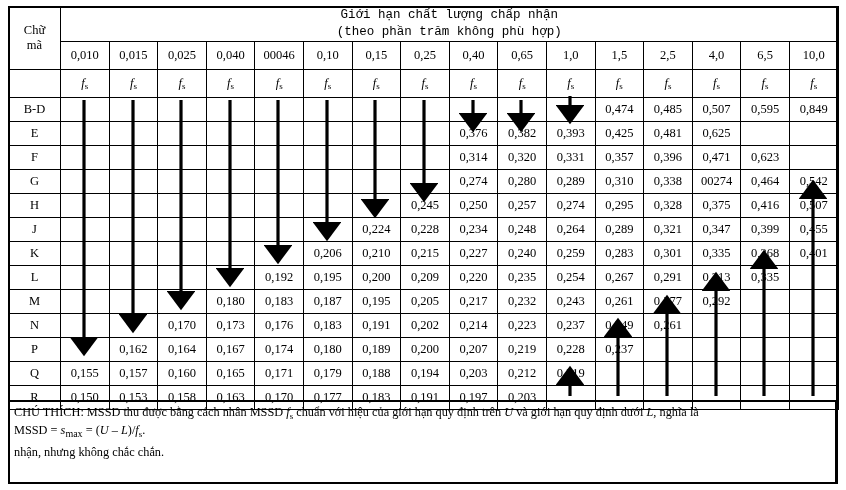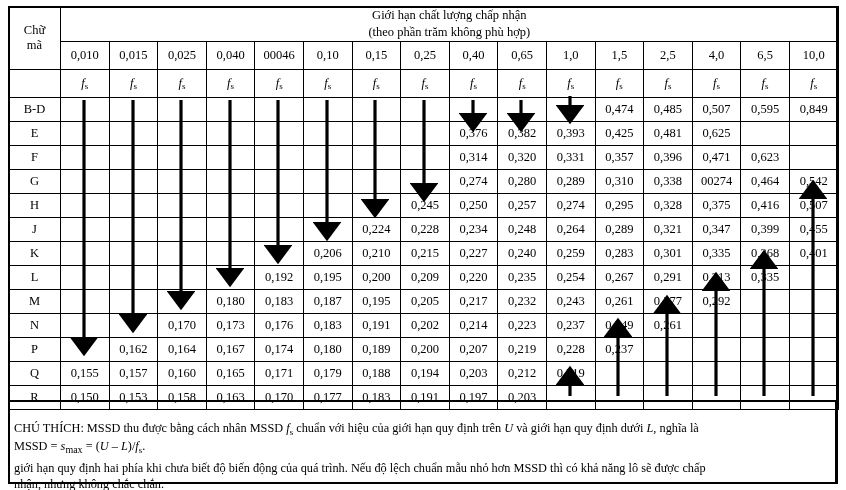--- a/index.html
+++ b/index.html
@@ -1,29 +1,29 @@
 <!DOCTYPE html>
 <html><head>
 <meta charset="utf-8">
 <style>
   html,body{margin:0;padding:0;background:#fff;}
   body{font-family:"Liberation Serif", serif; color:#000;}
   #page{position:relative;width:846px;height:490px;overflow:hidden;background:#fff;}
   table.main{border-collapse:collapse;table-layout:fixed;position:absolute;left:8px;top:6px;width:830px;}
   table.main td,table.main th{border:1px solid #000;text-align:center;vertical-align:middle;font-size:12.5px;font-weight:normal;padding:0;}
   .colhead{height:28px;}
-  .hdr-title{font-size:13px;line-height:1.35;padding:4px 0;}
+  .hdr-title{font-size:13px;line-height:1.35;padding:4px 0;font-family:Liberation Mono, monospace;}
   .code-col{width:52px;}
   .rowlbl{height:23px;font-size:12.5px;}
   .cell{height:23px;position:relative;}
   .fs{font-style:italic;font-size:13px;}
   .fs sub{font-style:normal;font-size:9px;vertical-align:baseline;position:relative;top:2px;}
   .thickline td,.thickline th{border-bottom:2px solid #000;}
   .thicktop td,.thicktop th{border-top:2px solid #000;}
-  .note{position:absolute;left:8px;top:400px;width:828px;height:84px;border:1px solid #000;border-top:2px solid #000;box-sizing:border-box;padding:19px 5px 0 5px;font-size:12.3px;line-height:1.27;}
+  .note{position:absolute;left:8px;top:400px;width:828px;height:84px;border:1px solid #000;border-top:2px solid #000;box-sizing:border-box;padding:3px 5px 0 5px;font-size:12.3px;line-height:1.27;}
   .note .ital{font-style:italic;}
   .arrows{position:absolute;left:0;top:0;width:846px;height:490px;pointer-events:none;}
   .outerbox{position:absolute;left:8px;top:6px;width:830px;height:478px;border:2px solid #000;box-sizing:border-box;pointer-events:none;}
 </style>
 </head>
 <body>
 
 <div id="page">
 
   <table class="main">
@@ -368,18 +368,17 @@
       <line x1="716" y1="396" x2="716" y2="284"></line>
       <line x1="764" y1="396" x2="764" y2="262"></line>
       <line x1="813" y1="396" x2="813" y2="192"></line>
     </g>
   </svg>
 
   <div class="note">
     <div><span>CHÚ THÍCH: MSSD thu được bằng cách nhân MSSD </span><span class="ital">f</span><sub style="font-size:9px">s</sub><span> chuẩn với hiệu của giới hạn quy định trên </span><span class="ital">U</span><span> và giới hạn quy định dưới </span><span class="ital">L</span><span>, nghĩa là</span></div>
     <div><span>MSSD = </span><span class="ital">s</span><sub style="font-size:10px">max</sub><span> = (</span><span class="ital">U</span><span> – </span><span class="ital">L</span><span>)/</span><span class="ital">f</span><sub style="font-size:9px">s</sub><span>.</span></div>
     <div style="height:4px"></div>
-    <div>giới hạn quy định hai phía khi chưa biết độ biến động của quá trình. Nếu độ lệch chuẩn mẫu nhỏ hơn MSSD thì có khả năng lô sẽ được chấp</div>
     <div>nhận, nhưng không chắc chắn.</div>
   </div>
 
   <div class="outerbox"></div>
 </div>
 
 </body></html>

